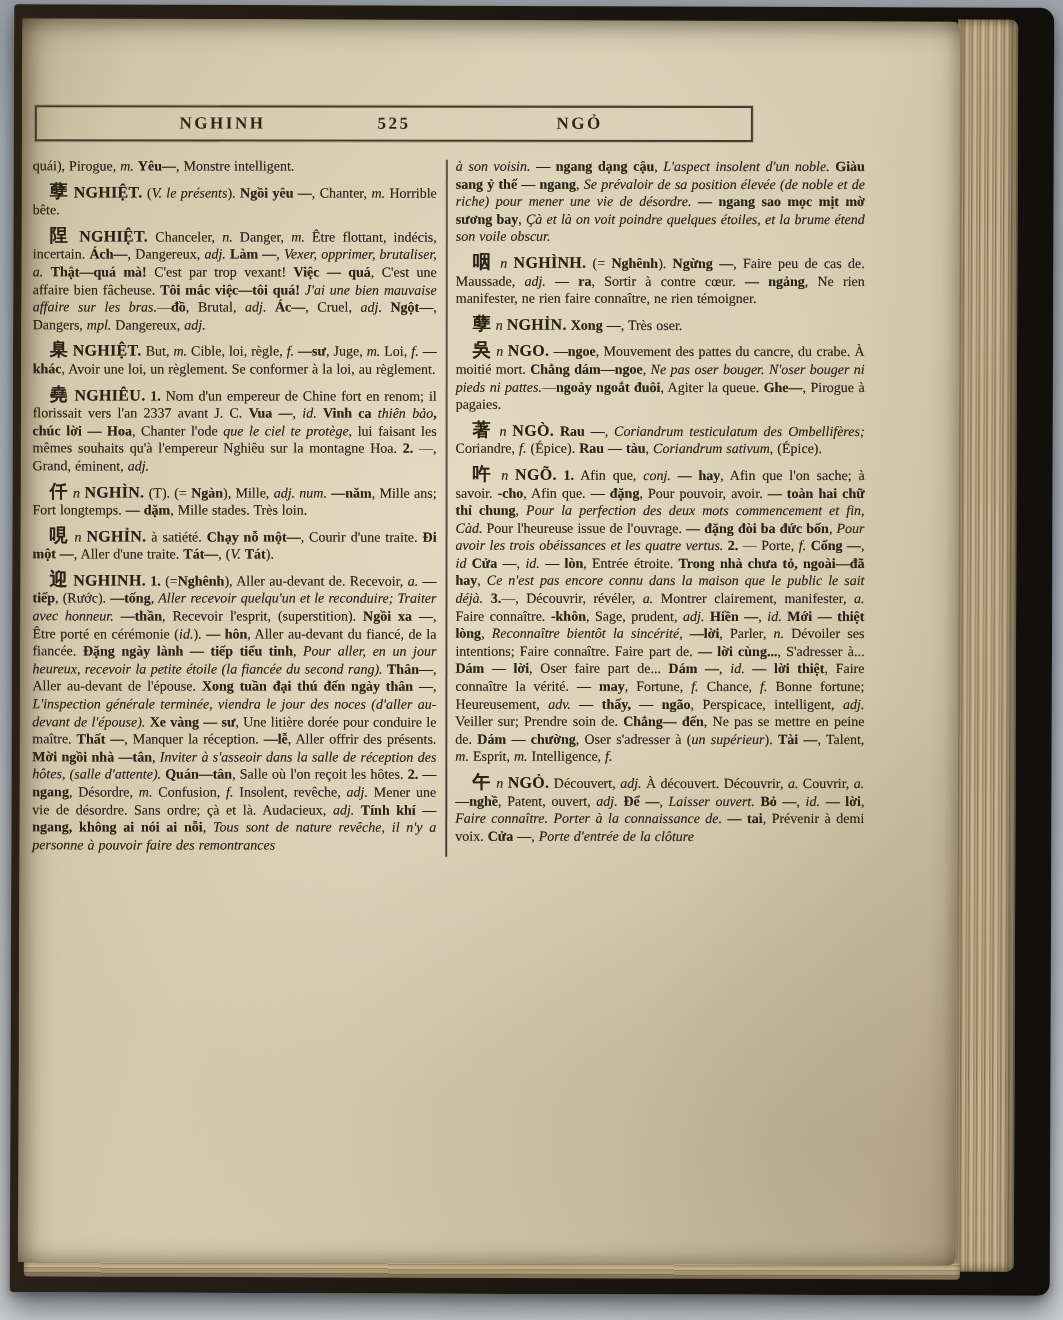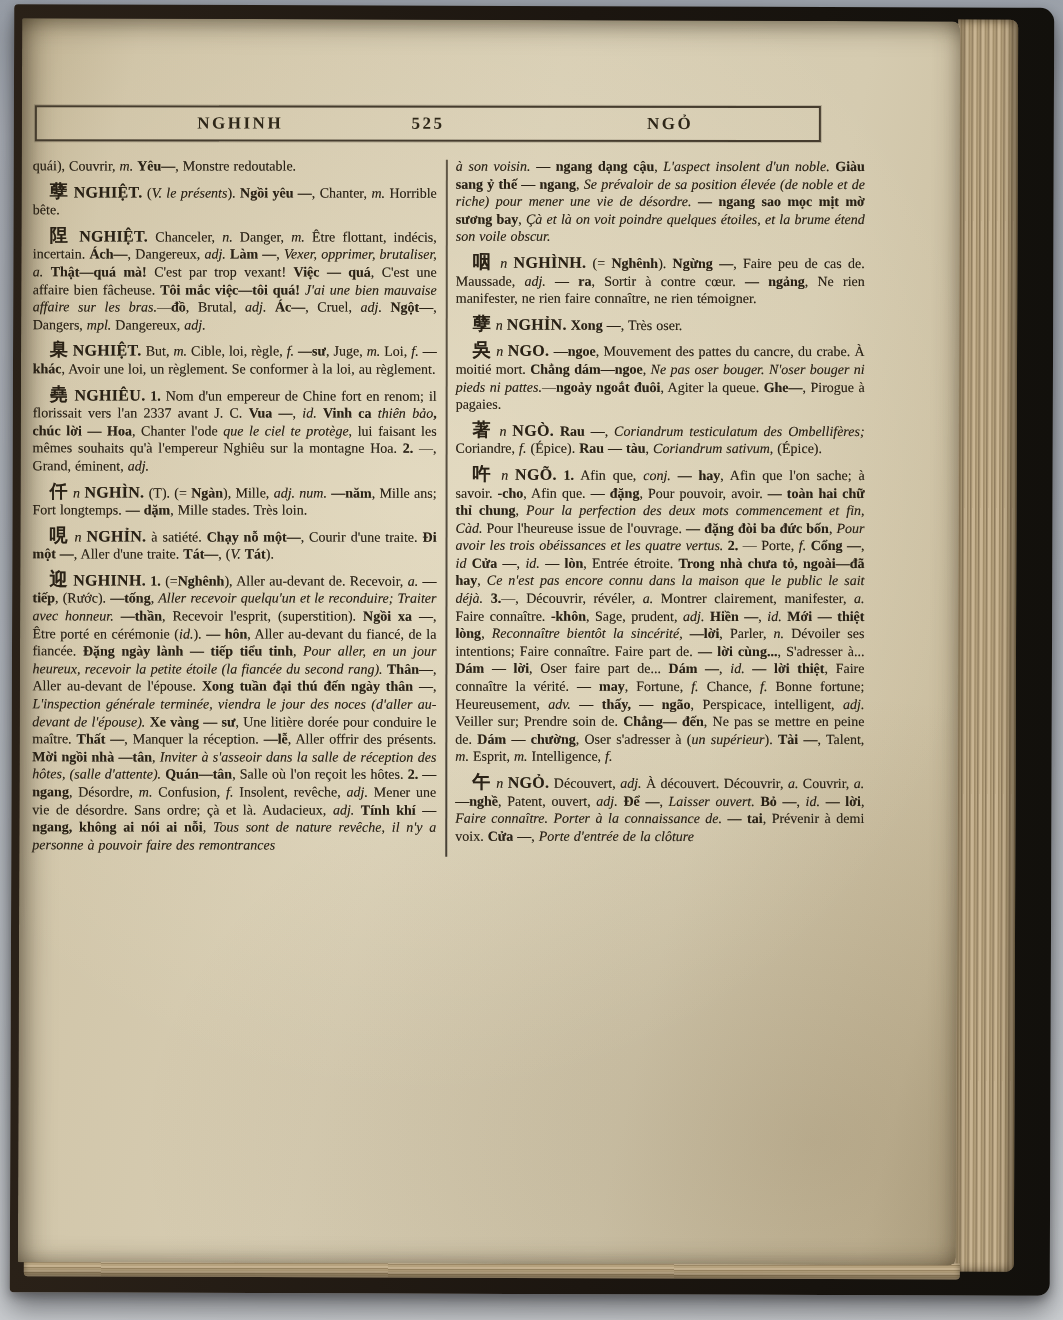--- a/index.html
+++ b/index.html
@@ -38,32 +38,32 @@
       linear-gradient(103deg, #bfb191 0%, #cfc3a6 10%, #d7cdb3 45%, #d5cbb0 70%, #c8bb9c 92%, #b6a888 100%);
     box-shadow:
       inset 22px 0 30px -18px rgba(35,25,10,.6),
       inset -16px 0 26px -16px rgba(55,40,20,.45),
       inset 0 20px 28px -18px rgba(35,25,10,.55),
       inset 0 -16px 24px -16px rgba(55,40,20,.4);
   }
   .content { position:absolute; left:12px; top:86px; width:832px; transform: rotate(-.15deg); }
 
   .header-box {
-    position:relative; width:786px; height:36px; margin:0 0 16px 2px;
+    position:relative; width:718px; height:36px; margin:0 0 16px 2px;
     border:2px solid #453c2e;
     box-shadow: 0 0 0 1px rgba(69,60,46,.22);
   }
   .header-box span {
     position:absolute; top:6px; transform:translateX(-50%);
     font-weight:bold; font-size:17px; letter-spacing:2.5px; color:#2e2719;
     white-space:nowrap;
   }
   .hw-left  { left:26%; }
   .hw-num   { left:50%; letter-spacing:1px; }
-  .hw-right { left:76%;margin-left:39px; }
+  .hw-right { left:76%; }
 
   .columns { display:flex; align-items:stretch; }
   .col { color:#2a2216; }
   .col-left { flex:none; width:404px; }
   .divider { flex:none; width:2px; background:linear-gradient(#4a4132,#2e2820); margin:2px 8px 4px 9px; opacity:.85; }
   .col-right { flex:1; }
 
   .entry {
     font-size:14px; line-height:17.6px; text-align:justify;
     margin:0 0 7px 0; word-spacing:.5px;
@@ -85,21 +85,21 @@
     <div class="content">
 
       <div class="header-box">
         <span class="hw-left">NGHINH</span>
         <span class="hw-num">525</span>
         <span class="hw-right">NGỎ</span>
       </div>
 
       <div class="columns">
         <div class="col col-left">
-            <p class="entry"><span>quái), Couvrir, </span><span class="run-ital">m.</span><span> </span><span class="run-bold">Yêu—</span><span>, Monstre redoutable.</span></p>
+            <p class="entry"><span>quái), Pirogue, </span><span class="run-ital">m.</span><span> </span><span class="run-bold">Yêu—</span><span>, Monstre intelligent.</span></p>
             <p class="entry indent"><span class="run-cjk">孽</span><span>  </span><span class="run-head">NGHIỆT.</span><span> (</span><span class="run-ital">V. le présents</span><span>). </span><span class="run-bold">Ngồi yêu —</span><span>, Chanter, </span><span class="run-ital">m.</span><span> Horrible bête.</span></p>
             <p class="entry indent"><span class="run-cjk">陧</span><span>  </span><span class="run-head">NGHIỆT.</span><span> Chanceler, </span><span class="run-ital">n.</span><span> Danger, </span><span class="run-ital">m.</span><span> Être flottant, indécis, incertain. </span><span class="run-bold">Ách—</span><span>, Dangereux, </span><span class="run-ital">adj.</span><span> </span><span class="run-bold">Làm —</span><span>, </span><span class="run-ital">Vexer, opprimer, brutaliser, a.</span><span> </span><span class="run-bold">Thật—quá mà!</span><span> C'est par trop vexant! </span><span class="run-bold">Việc — quá</span><span>, C'est une affaire bien fâcheuse. </span><span class="run-bold">Tôi mắc việc—tôi quá!</span><span> </span><span class="run-ital">J'ai une bien mauvaise affaire sur les bras.</span><span>—</span><span class="run-bold">đồ</span><span>, Brutal, </span><span class="run-ital">adj.</span><span> </span><span class="run-bold">Ác—</span><span>, Cruel, </span><span class="run-ital">adj.</span><span> </span><span class="run-bold">Ngột—</span><span>, Dangers, </span><span class="run-ital">mpl.</span><span> Dangereux, </span><span class="run-ital">adj.</span></p>
             <p class="entry indent"><span class="run-cjk">臬</span><span>  </span><span class="run-head">NGHIỆT.</span><span> But, </span><span class="run-ital">m.</span><span> Cible, loi, règle, </span><span class="run-ital">f.</span><span> </span><span class="run-bold">—sư</span><span>, Juge, </span><span class="run-ital">m.</span><span> Loi, </span><span class="run-ital">f.</span><span> </span><span class="run-bold">—khác</span><span>, Avoir une loi, un règlement. Se conformer à la loi, au règlement.</span></p>
             <p class="entry indent"><span class="run-cjk">堯</span><span>  </span><span class="run-head">NGHIÊU.</span><span> </span><span class="run-bold">1.</span><span> Nom d'un empereur de Chine fort en renom; il florissait vers l'an 2337 avant J. C. </span><span class="run-bold">Vua —</span><span>, </span><span class="run-ital">id.</span><span> </span><span class="run-bold">Vinh ca </span><span class="run-ital">thiên bảo</span><span class="run-bold">, chúc lời — Hoa</span><span>, Chanter l'ode </span><span class="run-ital">que le ciel te protège</span><span>, lui faisant les mêmes souhaits qu'à l'empereur Nghiêu sur la montagne Hoa. </span><span class="run-bold">2.</span><span> —, Grand, éminent, </span><span class="run-ital">adj.</span></p>
             <p class="entry indent"><span class="run-cjk">仟</span><span class="run-ital"> n </span><span class="run-head">NGHÌN.</span><span> (T). (= </span><span class="run-bold">Ngàn</span><span>), Mille, </span><span class="run-ital">adj. num.</span><span> </span><span class="run-bold">—năm</span><span>, Mille ans; Fort longtemps. </span><span class="run-bold">— dặm</span><span>, Mille stades. Très loin.</span></p>
             <p class="entry indent"><span class="run-cjk">哯</span><span class="run-ital"> n </span><span class="run-head">NGHỈN.</span><span> à satiété. </span><span class="run-bold">Chạy nỗ một—</span><span>, Courir d'une traite. </span><span class="run-bold">Đi một —</span><span>, Aller d'une traite. </span><span class="run-bold">Tát—</span><span>, (</span><span class="run-ital">V. </span><span class="run-bold">Tát</span><span>).</span></p>
             <p class="entry indent"><span class="run-cjk">迎</span><span>  </span><span class="run-head">NGHINH.</span><span> </span><span class="run-bold">1.</span><span> (=</span><span class="run-bold">Nghênh</span><span>), Aller au-devant de. Recevoir, </span><span class="run-ital">a.</span><span> </span><span class="run-bold">—tiếp</span><span>, (Rước). </span><span class="run-bold">—tống</span><span>, </span><span class="run-ital">Aller recevoir quelqu'un et le reconduire; Traiter avec honneur.</span><span> </span><span class="run-bold">—thần</span><span>, Recevoir l'esprit, (superstition). </span><span class="run-bold">Ngồi xa —</span><span>, Être porté en cérémonie (</span><span class="run-ital">id.</span><span>). </span><span class="run-bold">— hôn</span><span>, Aller au-devant du fiancé, de la fiancée. </span><span class="run-bold">Đặng ngày lành — tiếp tiểu tinh</span><span>, </span><span class="run-ital">Pour aller, en un jour heureux, recevoir la petite étoile (la fiancée du second rang).</span><span> </span><span class="run-bold">Thân—</span><span>, Aller au-devant de l'épouse. </span><span class="run-bold">Xong tuần đại thú đến ngày thân —</span><span>, </span><span class="run-ital">L'inspection générale terminée, viendra le jour des noces (d'aller au-devant de l'épouse).</span><span> </span><span class="run-bold">Xe vàng — sư</span><span>, Une litière dorée pour conduire le maître. </span><span class="run-bold">Thất —</span><span>, Manquer la réception. </span><span class="run-bold">—lễ</span><span>, Aller offrir des présents. </span><span class="run-bold">Mời ngồi nhà —tân</span><span>, </span><span class="run-ital">Inviter à s'asseoir dans la salle de réception des hôtes, (salle d'attente).</span><span> </span><span class="run-bold">Quán—tân</span><span>, Salle où l'on reçoit les hôtes. </span><span class="run-bold">2.</span><span> </span><span class="run-bold">— ngang</span><span>, Désordre, </span><span class="run-ital">m.</span><span> Confusion, </span><span class="run-ital">f.</span><span> Insolent, revêche, </span><span class="run-ital">adj.</span><span> Mener une vie de désordre. Sans ordre; çà et là. Audacieux, </span><span class="run-ital">adj.</span><span> </span><span class="run-bold">Tính khí — ngang, không ai nói ai nỗi</span><span>, </span><span class="run-ital">Tous sont de nature revêche, il n'y a personne à pouvoir faire des remontrances</span></p>
           </div>
         <div class="divider"></div>
         <div class="col col-right">

